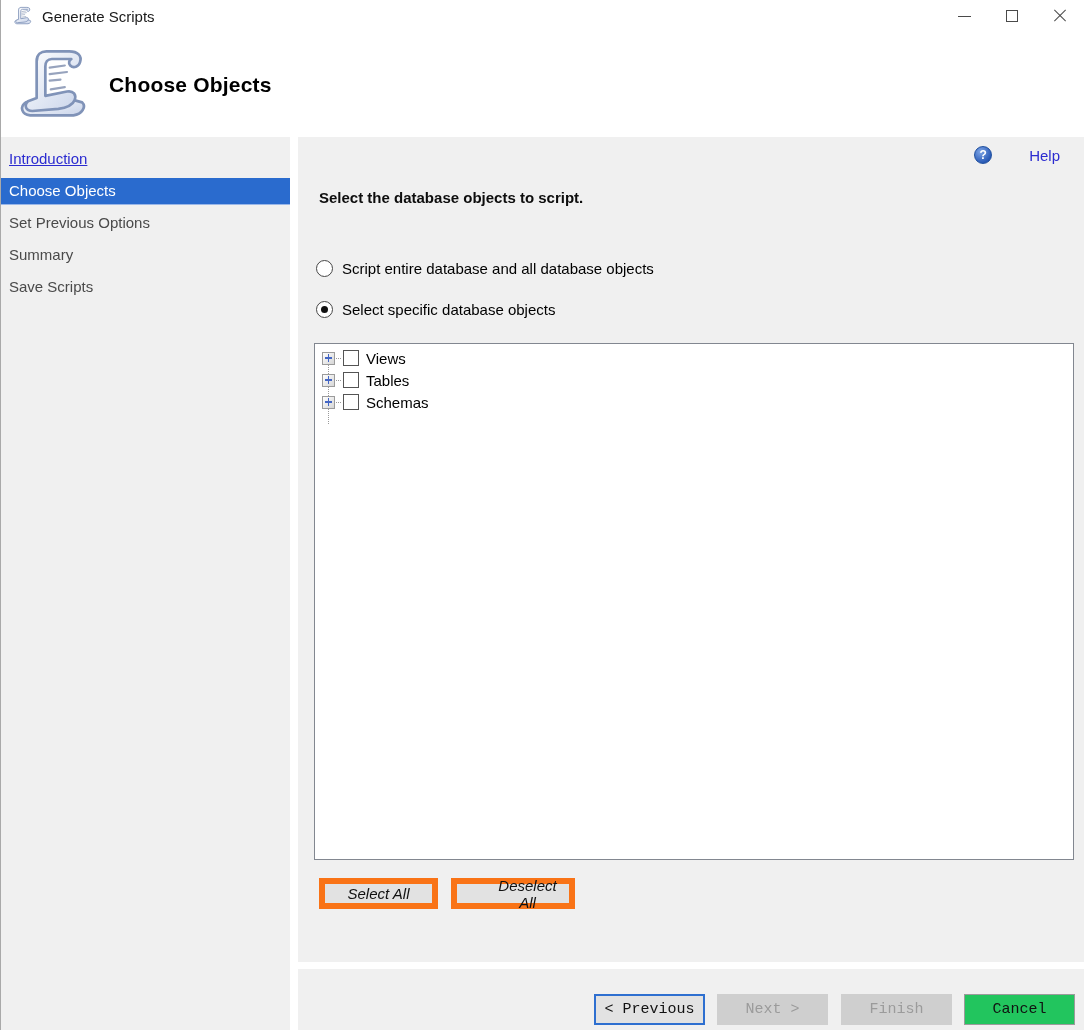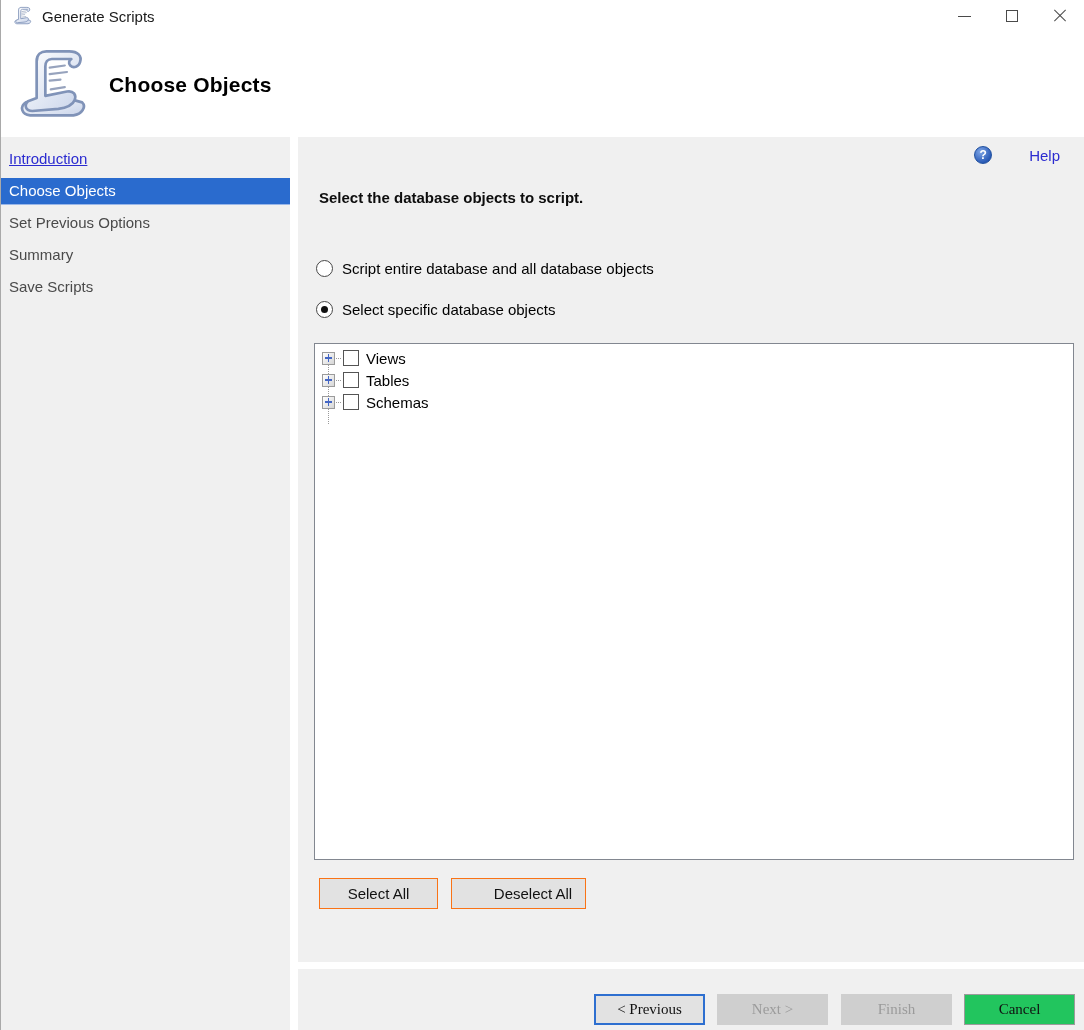--- a/index.html
+++ b/index.html
@@ -73,31 +73,31 @@
     background:linear-gradient(135deg,#ffffff,#d6d6d6); position:relative; flex:none; }
   .expander::before { content:""; position:absolute; left:1.75px; right:1.75px; top:4.75px; height:1.5px; background:#4466c4; }
   .expander::after  { content:""; position:absolute; top:1.75px; bottom:1.75px; left:4.75px; width:1.5px; background:#4466c4; }
   .hdots { width:5px; border-top:1px dotted #9a9a9a; margin:0 2px 0 1px; flex:none; }
   .cb { width:16px; height:16px; border:1px solid #545454; background:#fff; flex:none; }
   .tlabel { margin-left:7px; font-size:15px; color:#000; }
 
   
   .list-actions { position:absolute; top:741px; left:21px; display:flex; gap:13px; }
   .btn {
-    height:31px; background:#e2e2e2; border:1px solid #f97316; color:#111;
+    height:31px; background:#e2e2e2; border:6px solid #f97316; color:#111;
     font-size:15px; font-family:inherit; display:flex; align-items:center; justify-content:center;
-    padding:0 10px; cursor:pointer;
+    padding:0 10px; cursor:pointer;font-style:italic;
   }
   .btn.sel-all { width:119px; }
-  .btn.desel-all { width:135px;padding-left:39px; }
+  .btn.desel-all { width:124px;padding-left:39px; }
 
   
   .separator { position:absolute; top:825px; left:0; right:0; height:7px; background:#ffffff; }
   .footerbar { position:absolute; top:832px; left:0; right:0; bottom:0; background:#f0f0f0; }
-  .fbtn { position:absolute; top:25px; width:111px; height:31px; font-size:15px; font-family:Liberation Serif, serif;
+  .fbtn { position:absolute; top:25px; width:111px; height:31px; font-size:15px; font-family:Liberation Mono, monospace;
     display:flex; align-items:center; justify-content:center; cursor:pointer; }
   .fbtn.prev   { left:296px; background:#e2e2e2; border:2px solid #2e6fd0; color:#111; }
   .fbtn.next   { left:419px; background:#cfcfcf; border:1px solid #cfcfcf; color:#9b9b9b; cursor:default; }
   .fbtn.finish { left:543px; background:#cfcfcf; border:1px solid #cfcfcf; color:#9b9b9b; cursor:default; }
   .fbtn.cancel { left:666px; background:#22c55e; border:1px solid #9b9b9b; color:#111; }
 </style>
 </head>
 <body>
 
 <div class="window">

